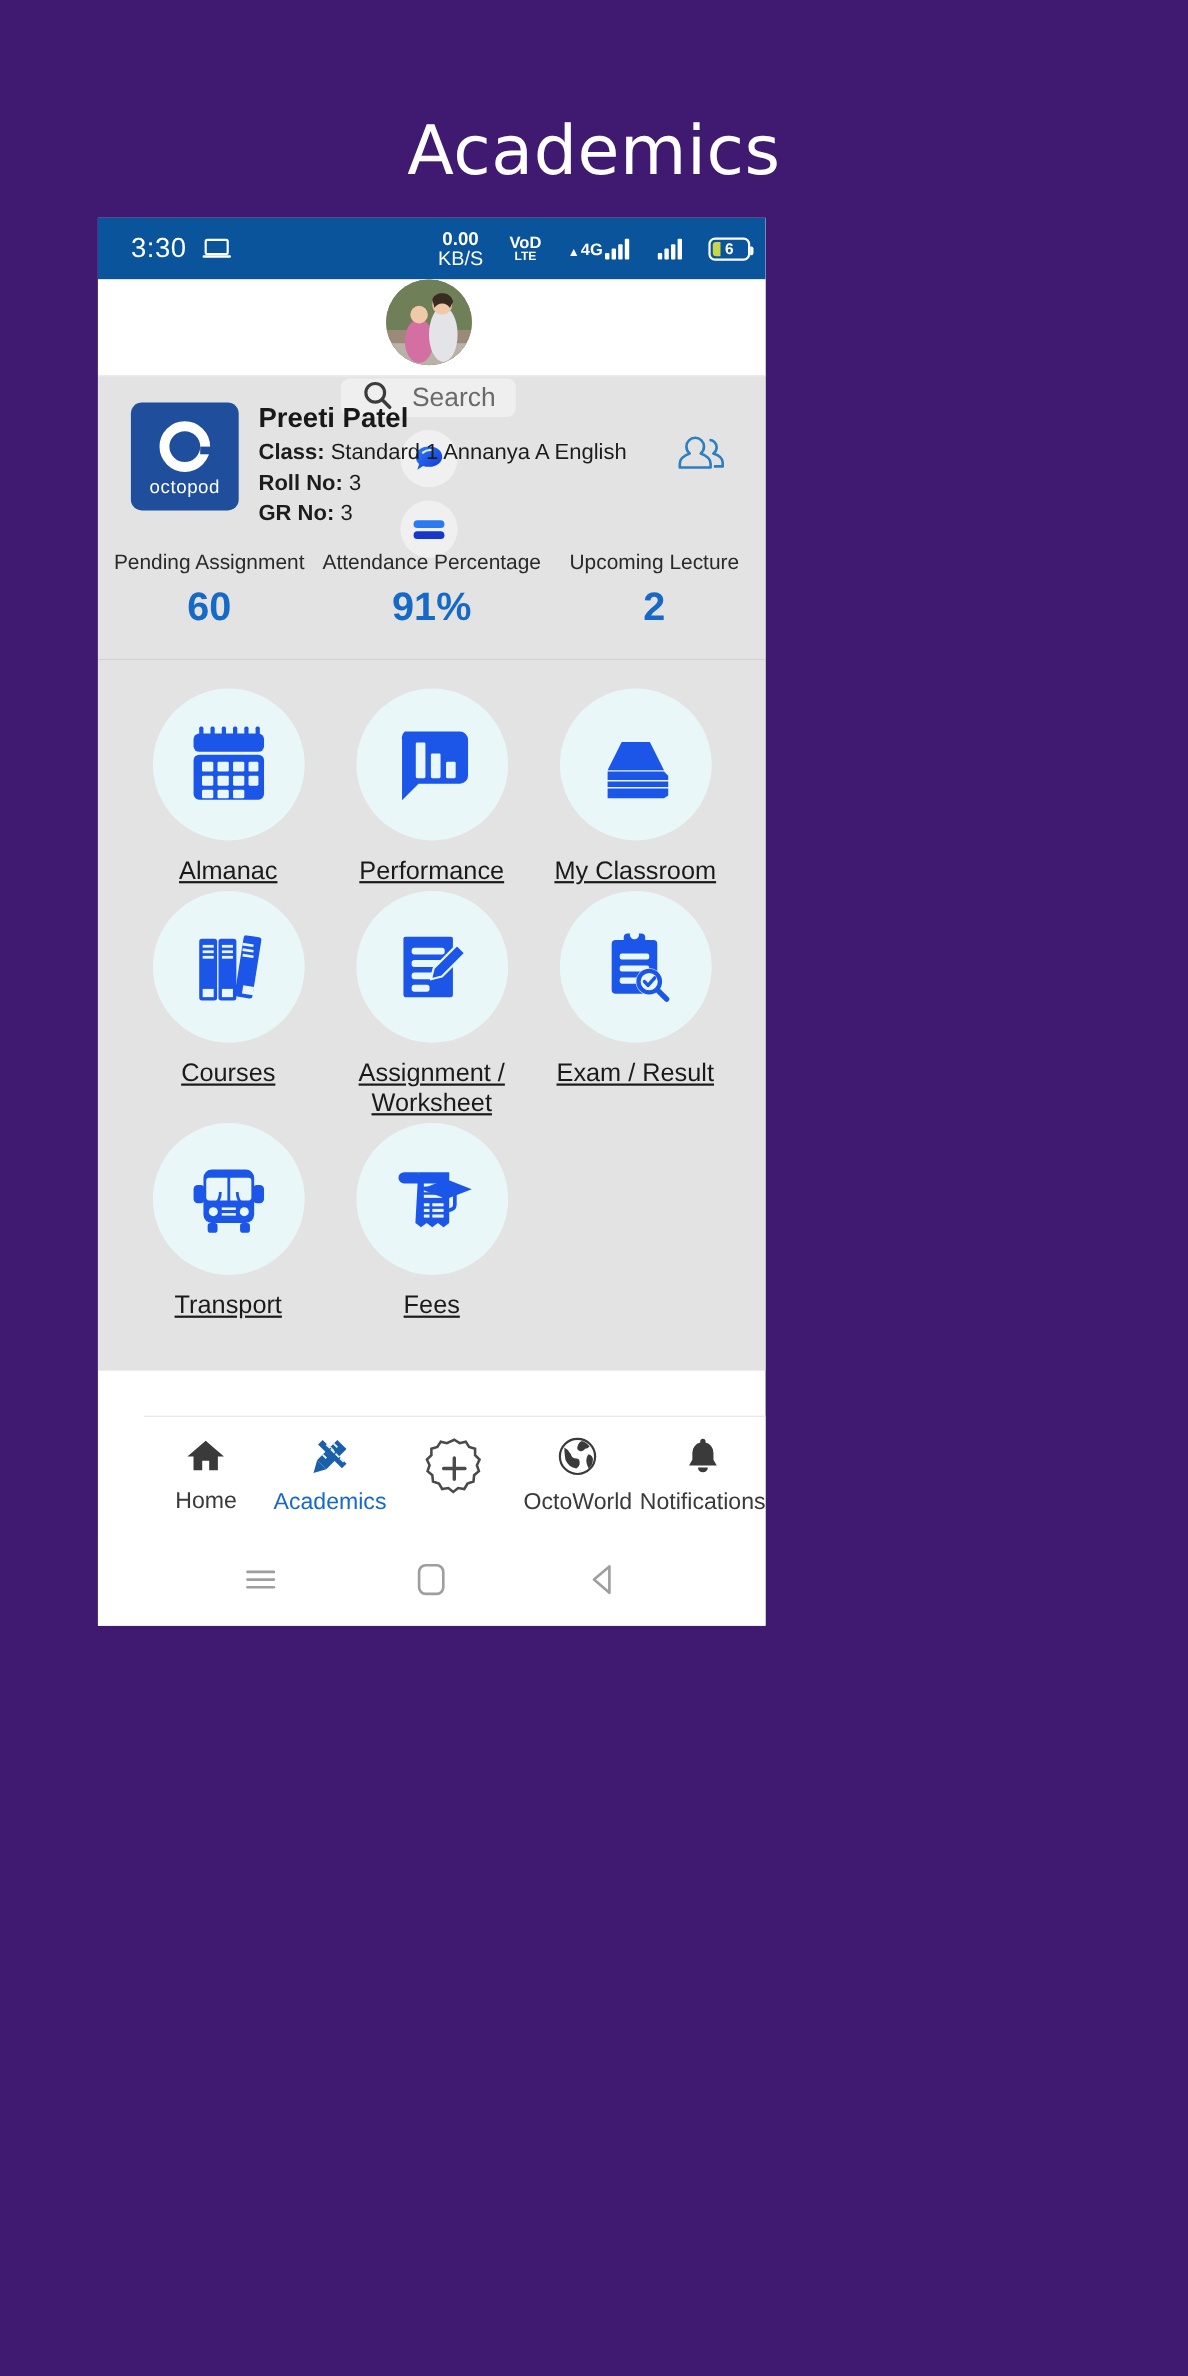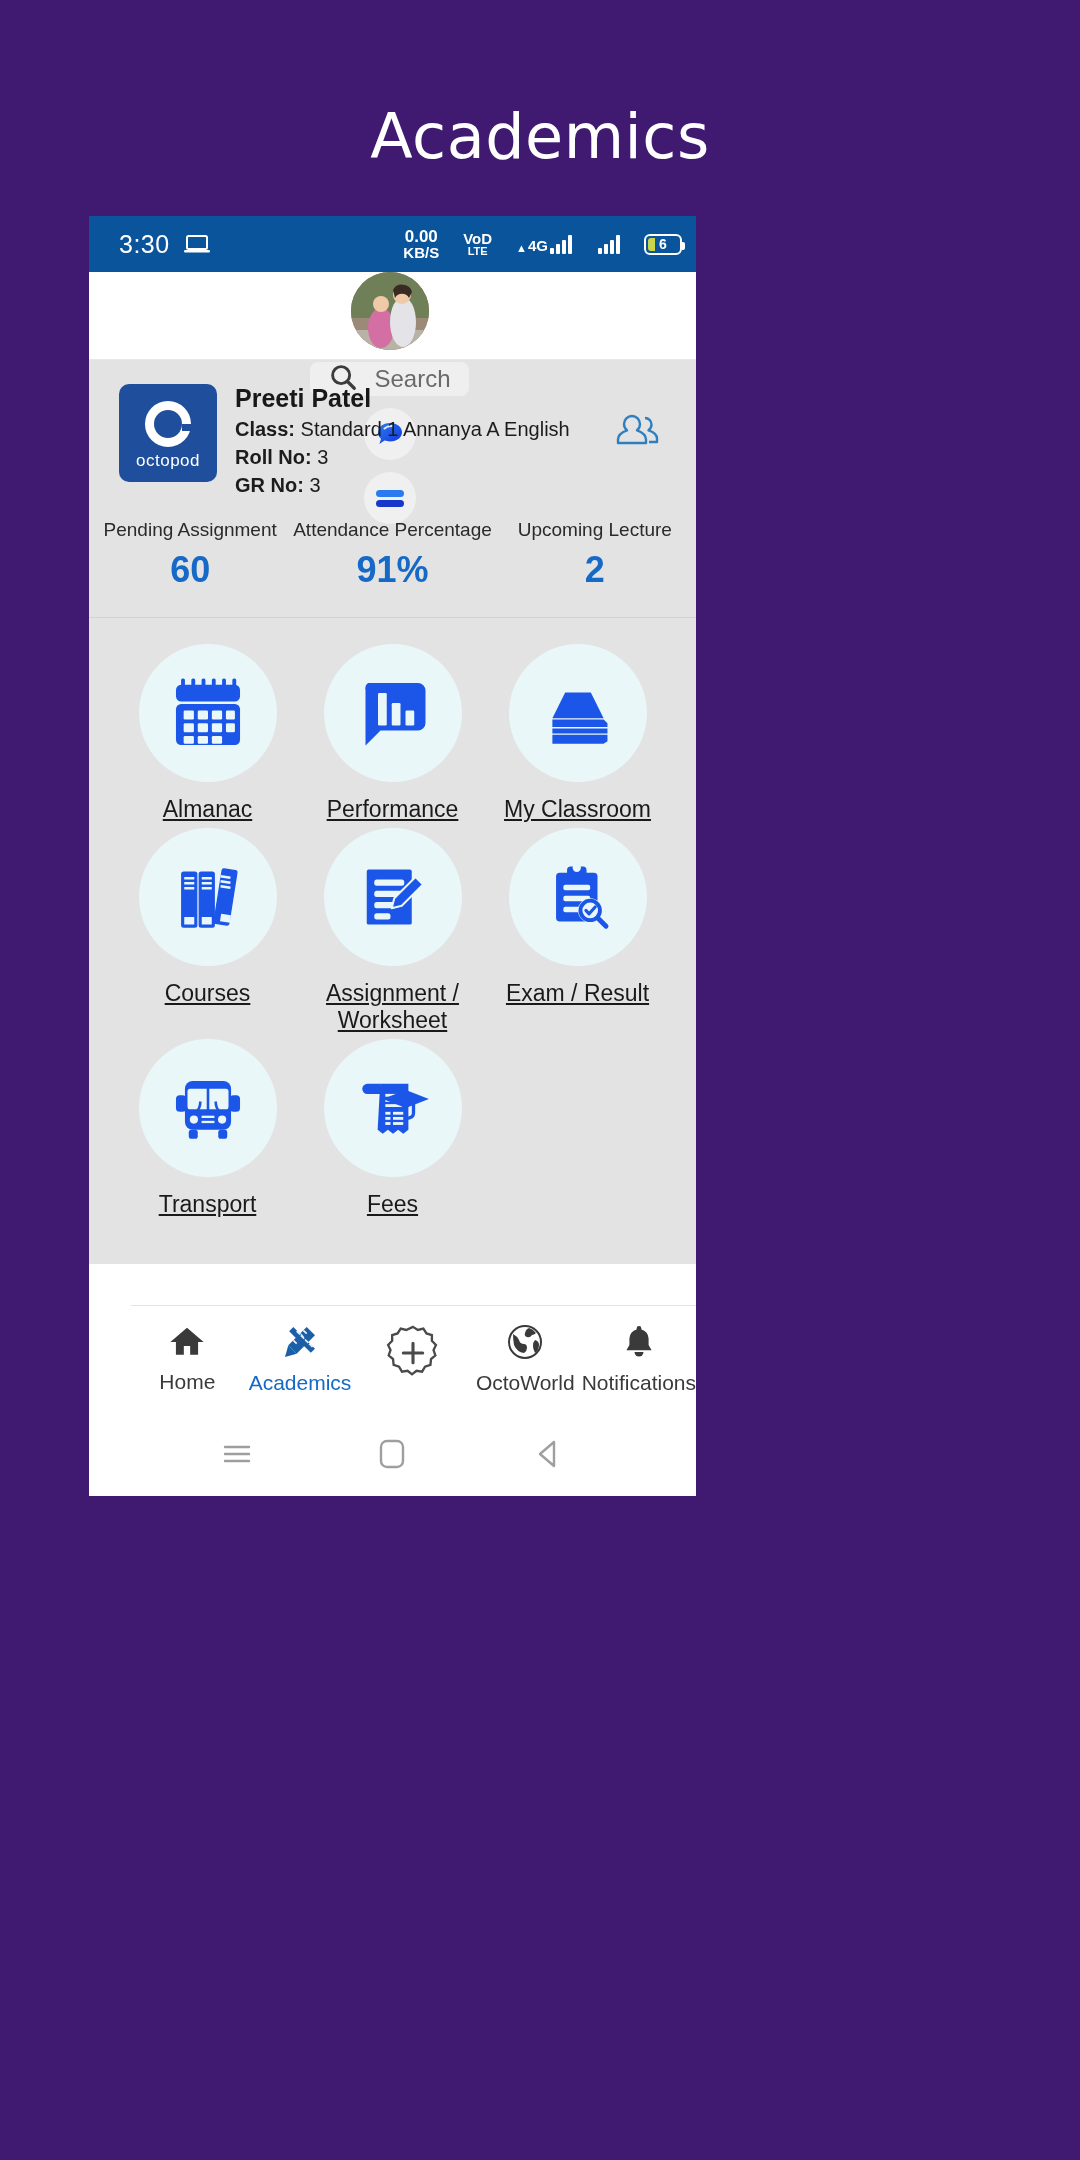--- a/index.html
+++ b/index.html
@@ -20,21 +20,21 @@
     text-align: center;
     color: #FFFFFF;
     font-size: 62px;
     font-weight: 400;
     letter-spacing: 0.5px;
     font-family: "DejaVu Sans", sans-serif;
   }
   
   .phone {
     position: absolute;
-    left: 89px; top: 216px;
+    left: 89px; top: 198px;
     width: 607px; height: 1280px;
     background: #FFFFFF;
     overflow: hidden;
   }
   
   .statusbar {
     height: 56px;
     background: #0A549B;
     display: flex;
     align-items: center;
@@ -43,21 +43,21 @@
   }
   .sb-time { font-size: 25px; font-weight: 500; letter-spacing: .5px;}
   .sb-laptop { margin-left: 14px; display:flex; align-items:center;}
   .sb-spacer { flex: 1; }
   .sb-right { display: flex; align-items: center; gap: 24px; }
   .sb-kbs {
     display: flex; flex-direction: column; align-items: center;
     line-height: 1.0;
   }
   .sb-kbs .v { font-size: 17px; font-weight: 700; }
-  .sb-kbs .u { font-size: 15px; font-weight: 700; }
+  .sb-kbs .u { font-size: 18px; font-weight: 400; }
   .sb-volte {
     display: flex; flex-direction: column; align-items: center; line-height: 1.0;
   }
   .sb-volte .a { font-size: 15px; font-weight: 700; }
   .sb-volte .b { font-size: 11px; font-weight: 700; }
   .sb-4g { display:flex; align-items:flex-end; font-size:15px; font-weight:700;}
   .bars { display: flex; align-items: flex-end; gap: 2px; height: 20px; margin-left:2px;}
   .bars i { display: block; width: 4px; background: #fff; border-radius: 1px; }
   .bars i:nth-child(1){height:6px}.bars i:nth-child(2){height:10px}
   .bars i:nth-child(3){height:14px}.bars i:nth-child(4){height:19px}

